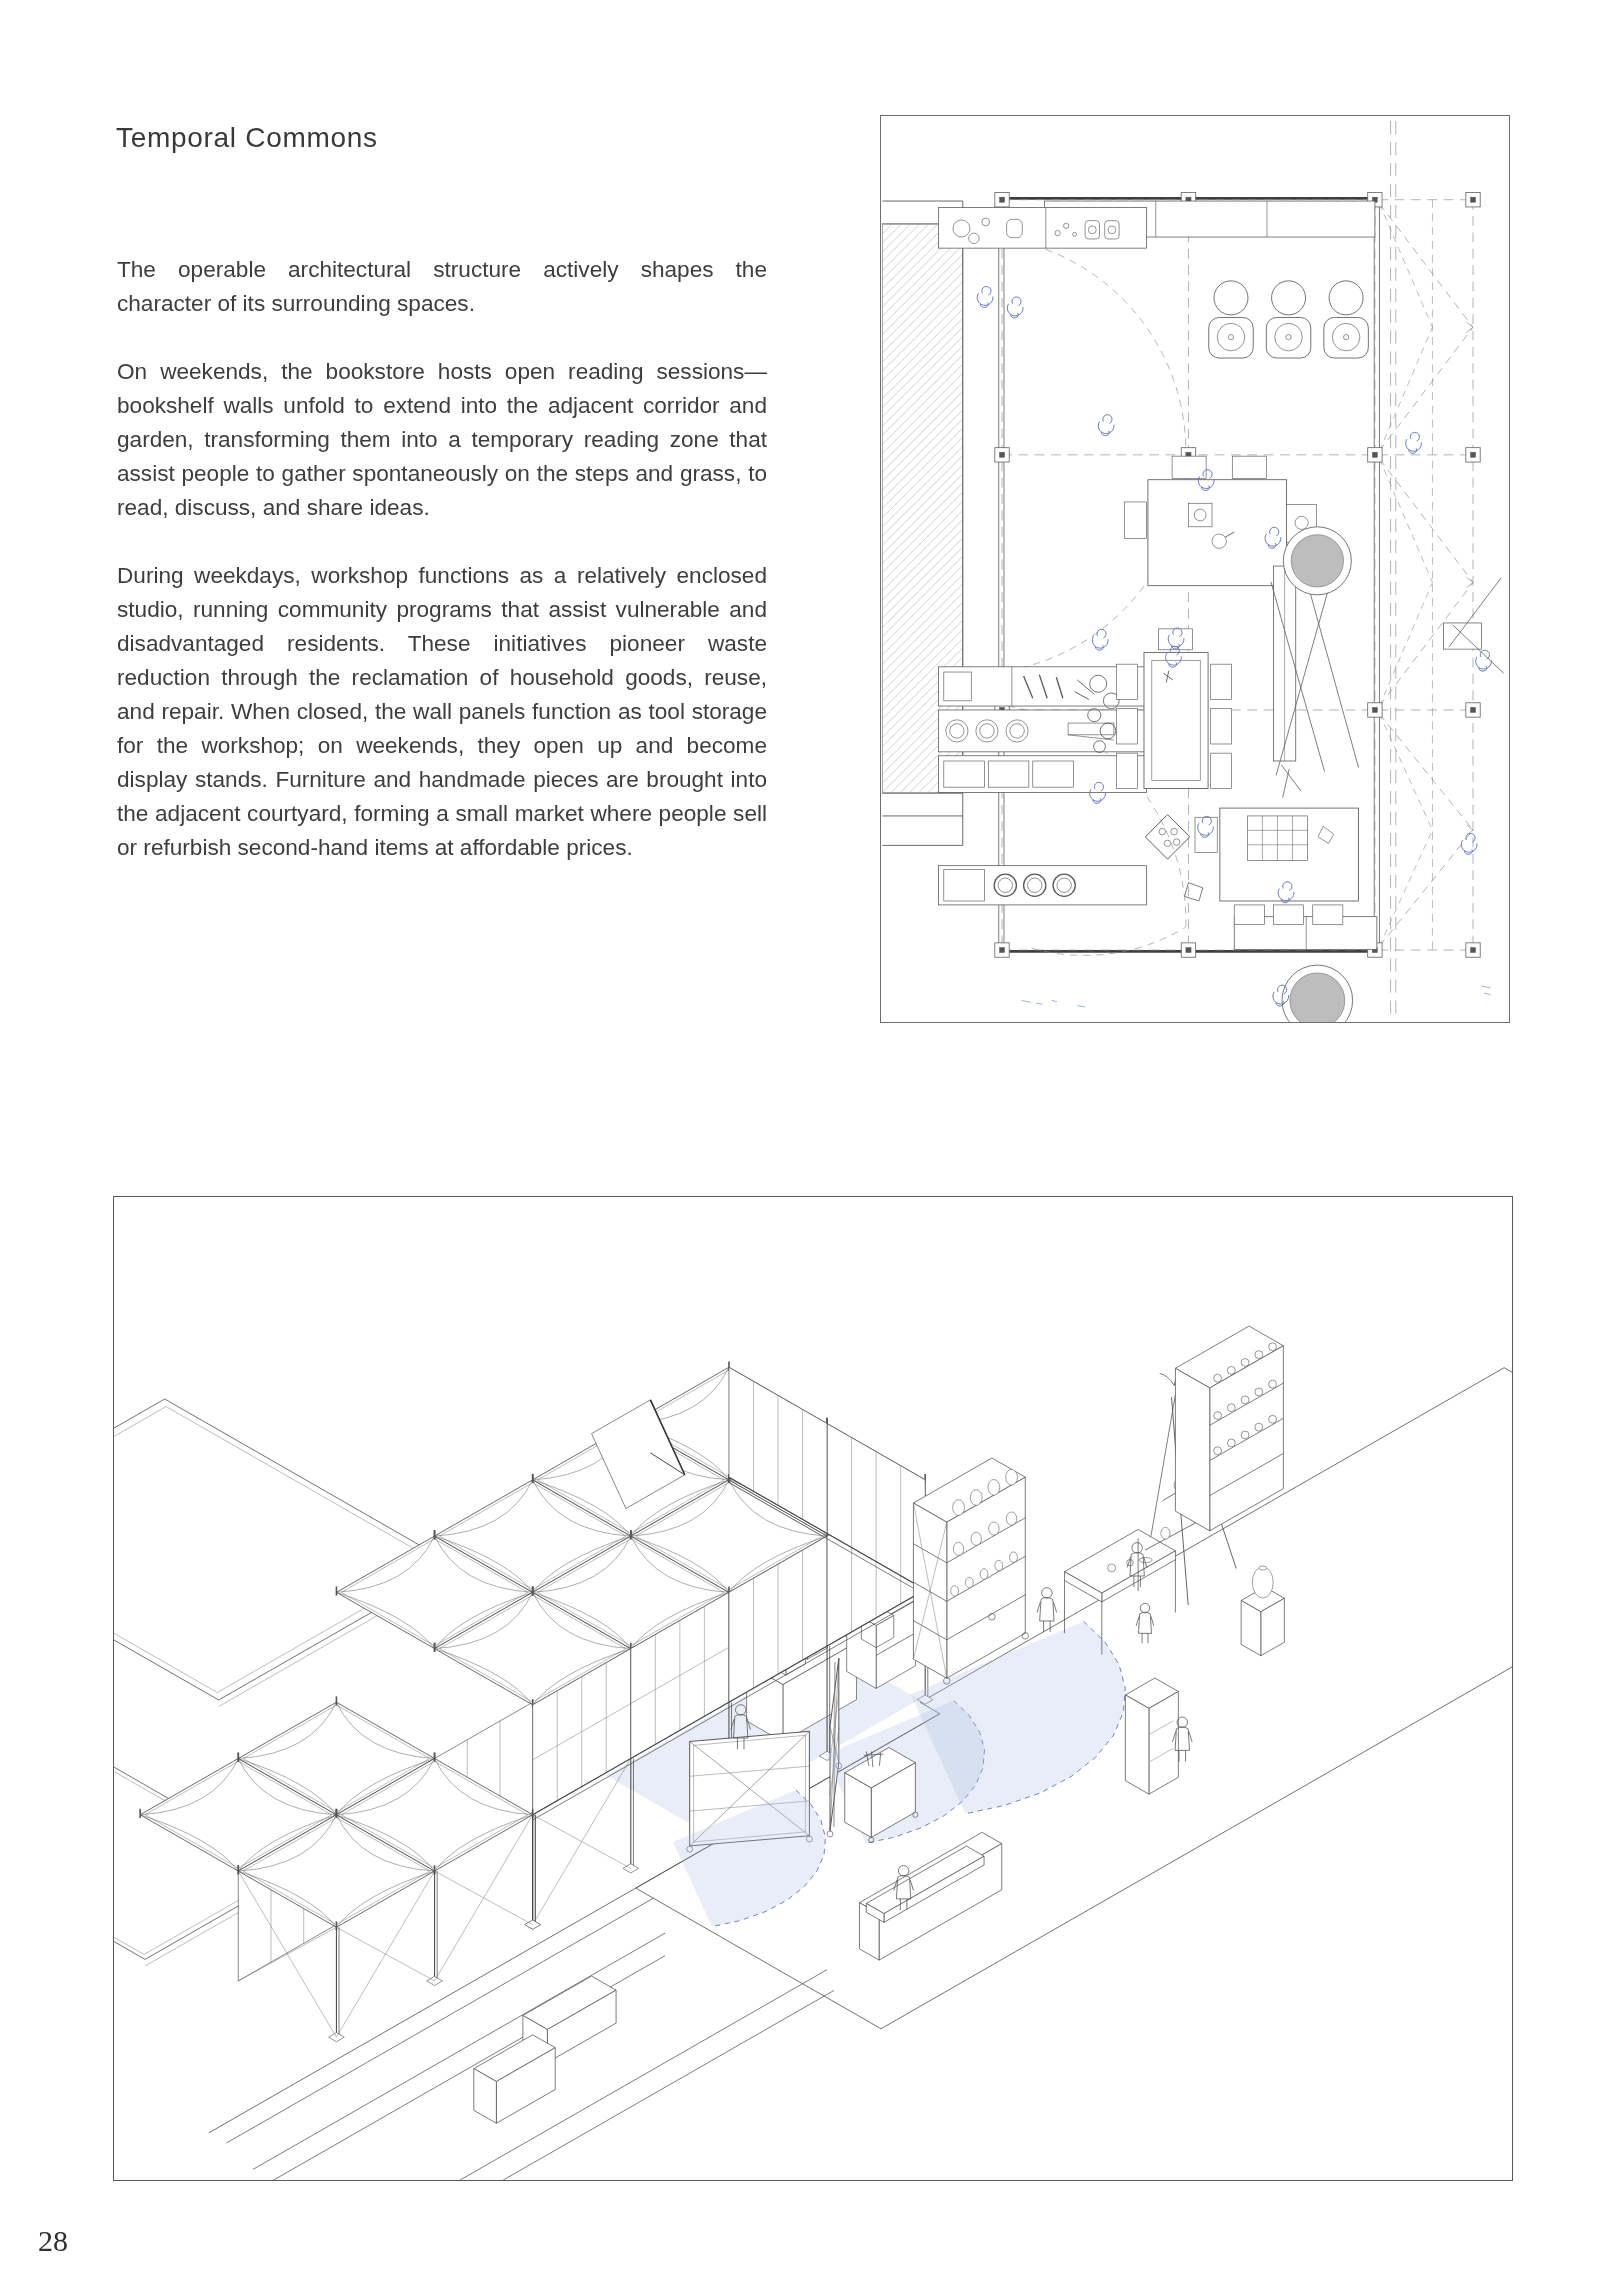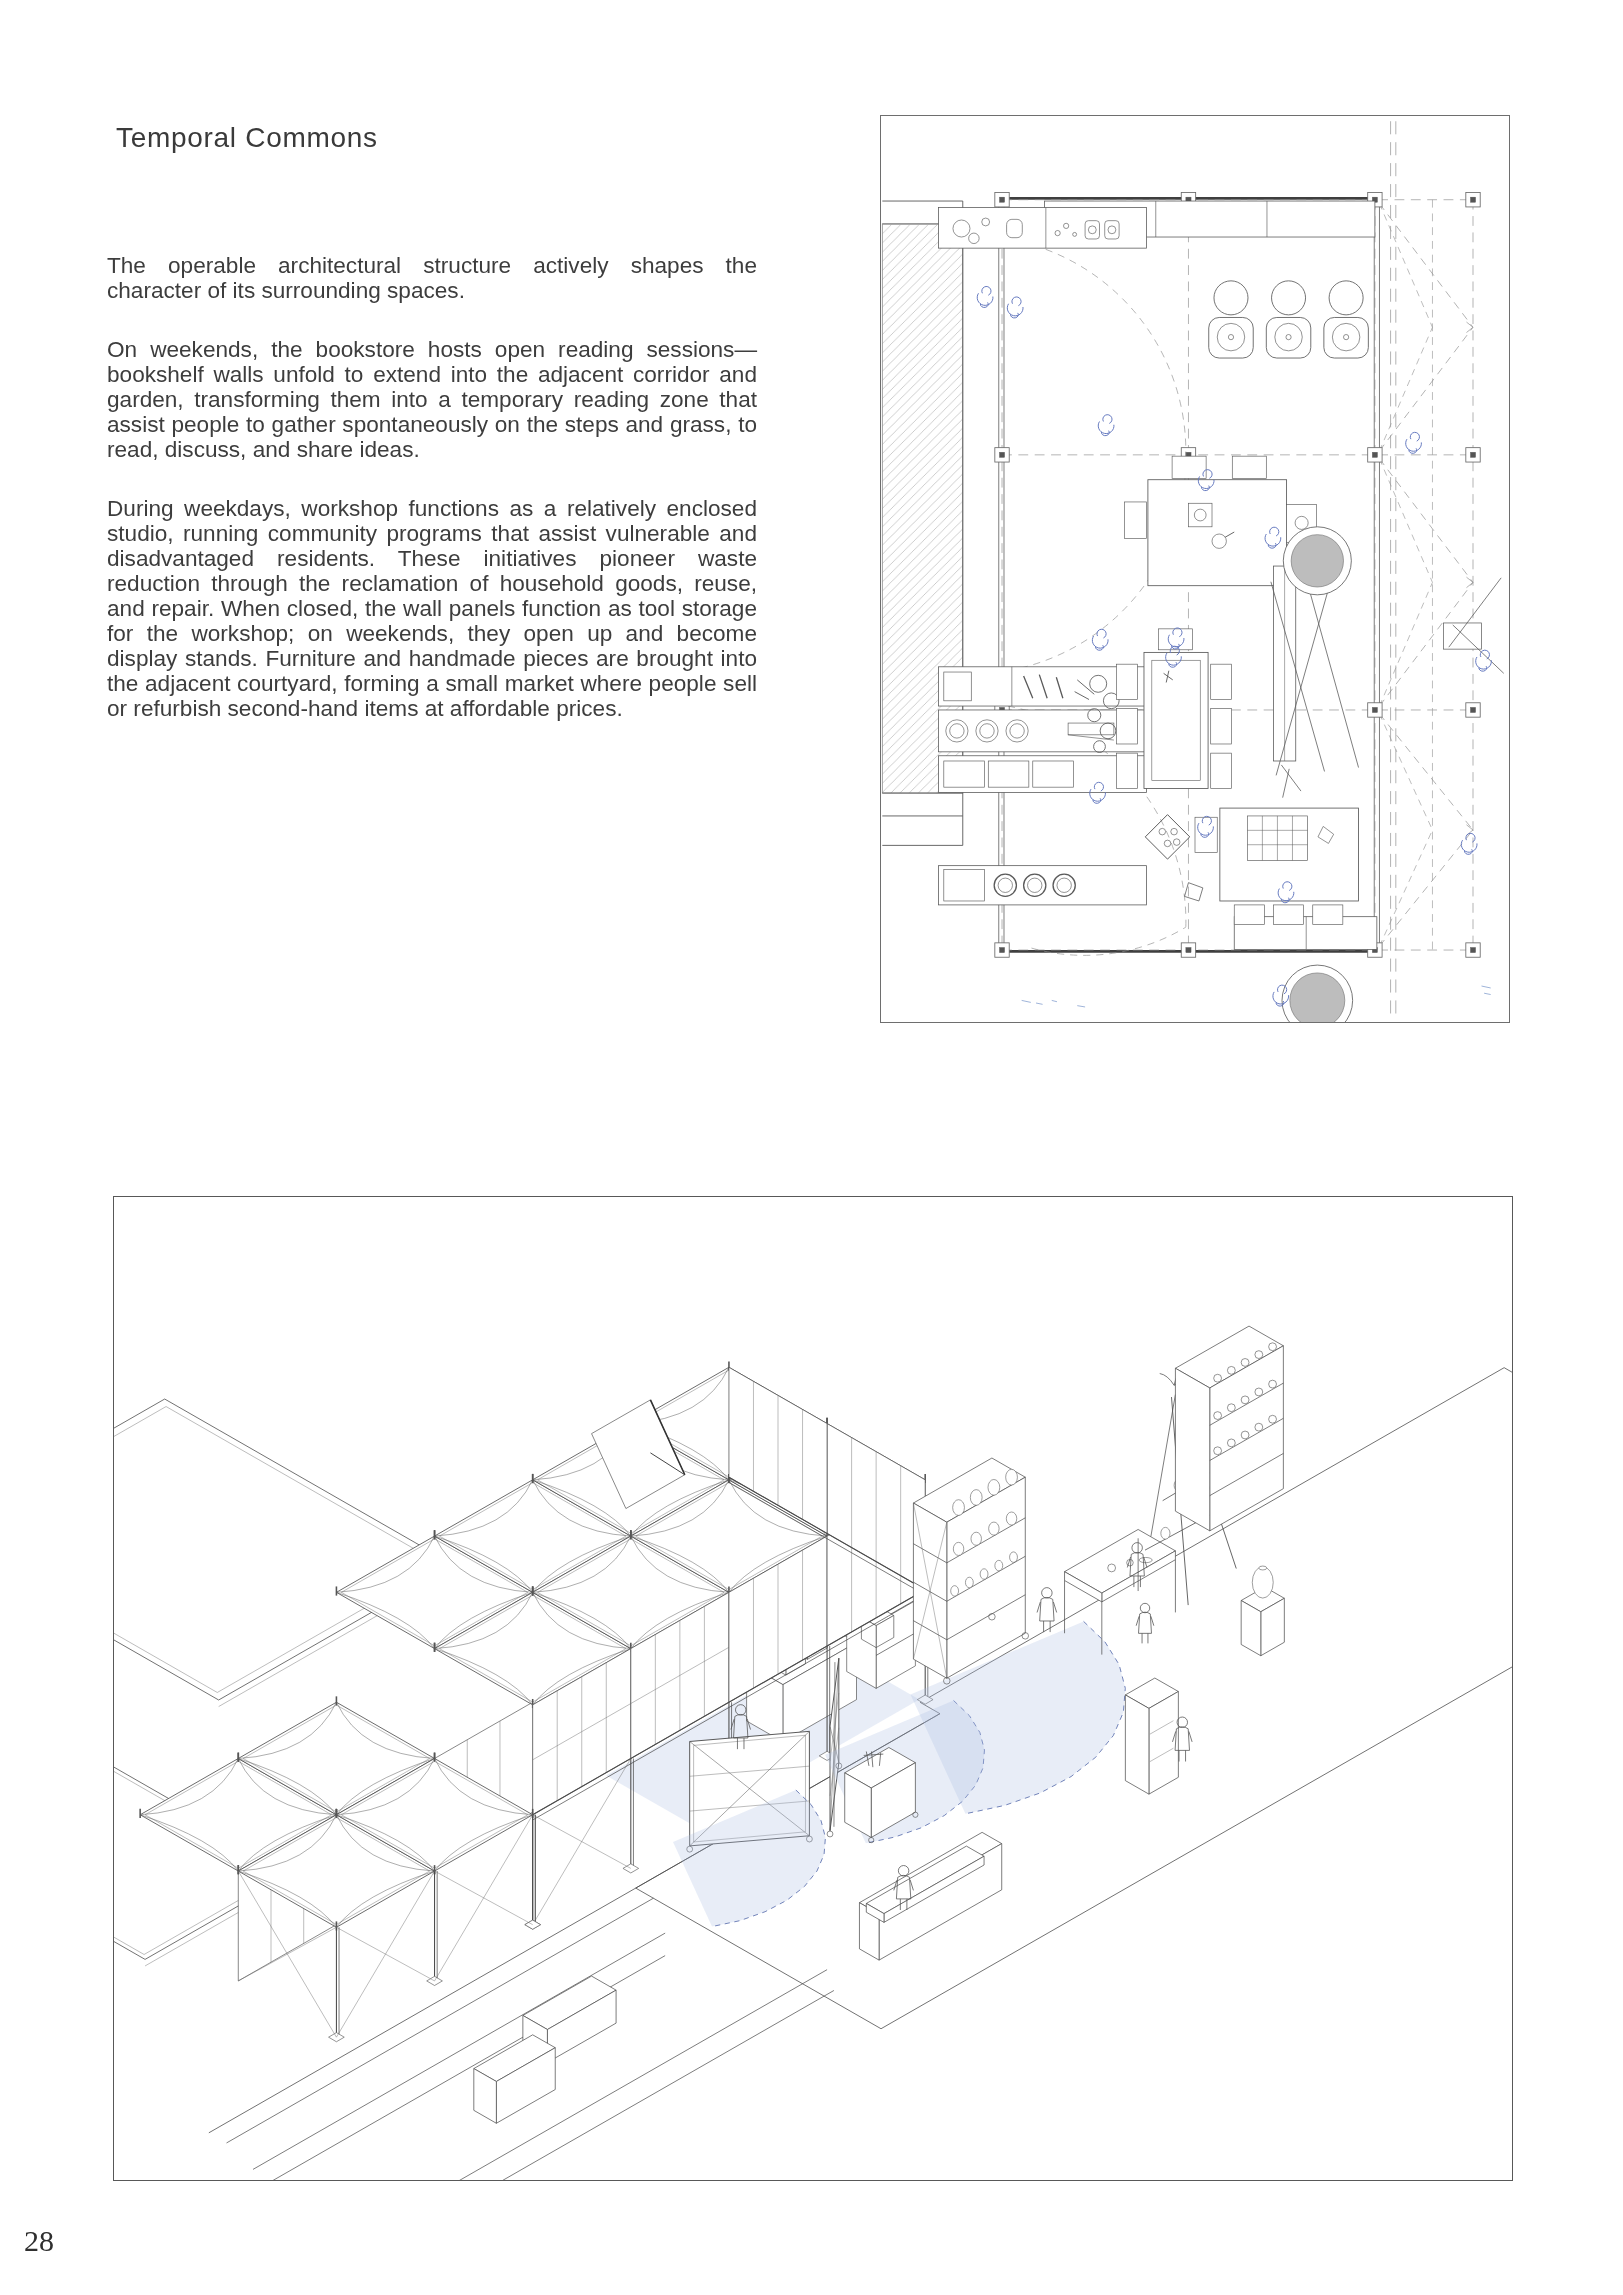--- a/index.html
+++ b/index.html
@@ -1,24 +1,24 @@
 <!DOCTYPE html>
 <html style="font-size:10.5px"><head>
 <meta charset="utf-8">
 <style>
   html,body{margin:0;padding:0;background:#ffffff;}
   body{width:1623px;height:2295px;position:relative;font-family:"Liberation Sans",sans-serif;overflow:hidden;}
   .title{position:absolute;left:116px;top:103px;font-size:28px;font-weight:400;color:#3a3a3a;letter-spacing:0.7px;}
-  .bodycol{position:absolute;left:107px;top:253px;width:650px;color:#3d3d3d;font-size:22.6px;line-height:25px;text-align:justify;}
+  .bodycol{position:absolute;left:117px;top:253px;width:650px;color:#3d3d3d;font-size:22.6px;line-height:34px;text-align:justify;}
   .bodycol p{margin:0 0 34px 0;}
   .fig{position:absolute;background:#fff;}
   #fig-plan{left:880px;top:115px;width:628px;height:906px;border:1.3px solid #6e6e6e;}
   #fig-axon{left:113px;top:1196px;width:1398px;height:983px;border:1.3px solid #585858;}
   .fig svg{display:block;width:100%;height:100%;}
-  .pagenum{position:absolute;left:24px;top:2224px;font-family:"Liberation Serif",serif;font-size:30px;color:#2f2f2f;}
+  .pagenum{position:absolute;left:38px;top:2224px;font-family:"Liberation Serif",serif;font-size:30px;color:#2f2f2f;}
 </style>
 </head>
 <body>
 
 <h1 class="title">Temporal Commons</h1>
 
 <div class="bodycol">
   <p>The operable architectural structure actively shapes the character of its surrounding spaces.</p>
   <p>On weekends, the bookstore hosts open reading sessions—bookshelf walls unfold to extend into the adjacent corridor and garden, transforming them into a temporary reading zone that assist people to gather spontaneously on the steps and grass, to read, discuss, and share ideas.</p>
   <p>During weekdays, workshop functions as a relatively enclosed studio, running community programs that assist vulnerable and disadvantaged residents. These initiatives pioneer waste reduction through the reclamation of household goods, reuse, and repair. When closed, the wall panels function as tool storage for the workshop; on weekends, they open up and become display stands. Furniture and handmade pieces are brought into the adjacent courtyard, forming a small market where people sell or refurbish second-hand items at affordable prices.</p>

